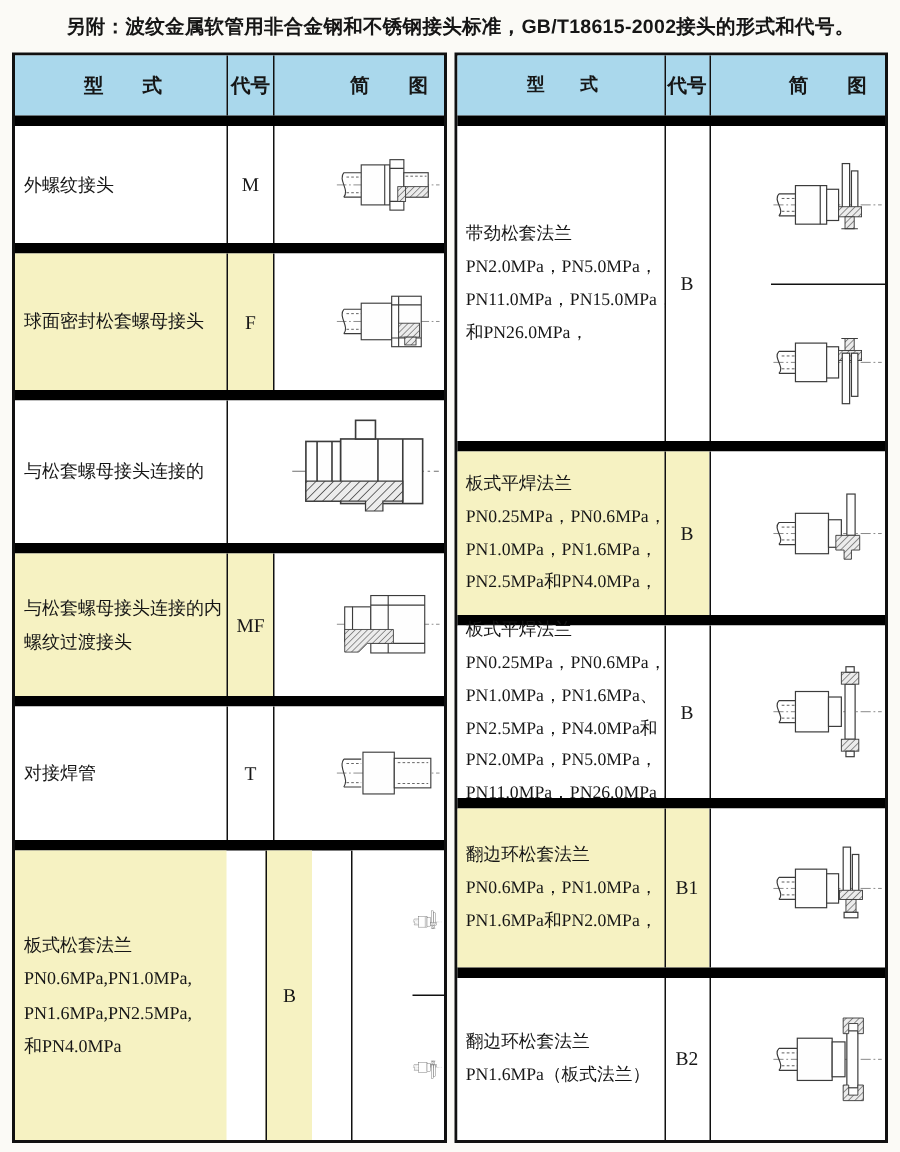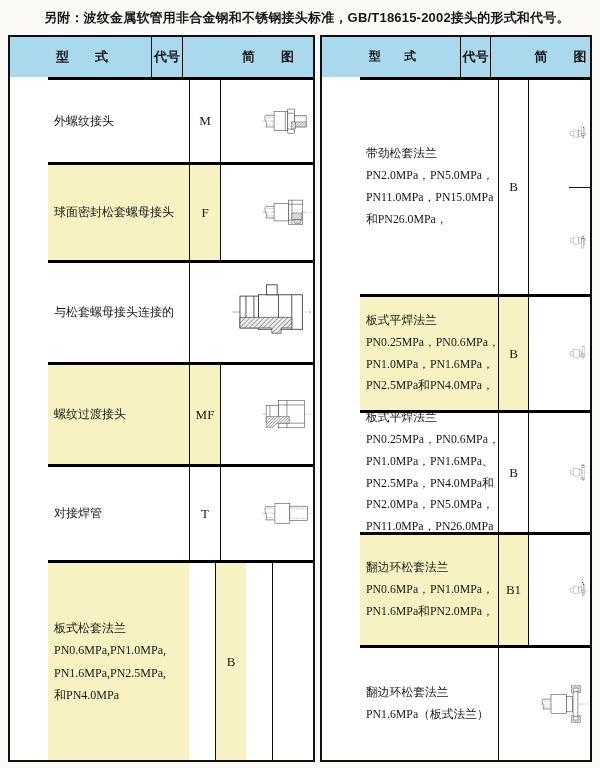--- a/index.html
+++ b/index.html
@@ -16,21 +16,21 @@
     font-weight:bold;font-size:13px;letter-spacing:.2px;
     white-space:nowrap;
     margin-left:36px;
   }
   .tables{display:flex;gap:5px;padding:0 8px;}
   .half{
     flex:1;border:2px solid #101010;background:#fff;
     display:flex;flex-direction:column;box-sizing:border-box;
   }
   .row{display:flex;box-sizing:border-box;flex:none;}
-  .body-row{border-top:3px solid #000000;margin-left:38px;}
+  .body-row{border-top:7px solid #000000;}
   .cell{box-sizing:border-box;background:#fff;}
   .cell + .cell{border-left:1px solid #101010;}
   .name-cell{
     display:flex;flex-direction:column;justify-content:center;
     padding:3px 3px 3px 6px;font-size:12px;line-height:1.85;
   }
   .lbl{white-space:nowrap;}
   .code-cell{
     display:flex;align-items:center;justify-content:center;
     font-size:13px;
@@ -144,20 +144,21 @@
      <line class="ln" x1="70" y1="24" x2="70" y2="76"></line>
                 <line class="ln" x1="90" y1="24" x2="90" y2="76"></line>
      <rect class="box" x="52" y="9" width="16" height="15"></rect>
      <path class="ht" d="M12 58 H90 V74 H74 V82 H60 V74 H12 Z"></path>
               </svg>
             </div>
           </div>
         </div>
         <div class="row body-row shaded" style="height: 102px;">
           <div class="cell name-cell">
+            <div class="lbl">与松套螺母接头连接的内</div>
             <div class="lbl">螺纹过渡接头</div>
           </div>
           <div class="cell code-cell">MF</div>
           <div class="cell fig-cell">
             <div class="fig-sub">
               <svg viewBox="0 0 120 100" preserveAspectRatio="xMidYMid meet">
                 <line class="cl" x1="1" y1="50" x2="119" y2="50"></line>
                 <rect class="box" x="10" y="30" width="30" height="40"></rect>
      <line class="ln" x1="19" y1="30" x2="19" y2="70"></line>
      <rect class="box" x="40" y="17" width="62" height="66"></rect>
@@ -363,20 +364,21 @@
      <rect class="box" x="78" y="76" width="15" height="6"></rect>
               </svg>
             </div>
           </div>
         </div>
         <div class="row body-row" style="height: 115px;">
           <div class="cell name-cell">
             <div class="lbl">翻边环松套法兰</div>
             <div class="lbl">PN1.6MPa（板式法兰）</div>
           </div>
+          <div class="cell code-cell">B2</div>
           <div class="cell fig-cell">
             <div class="fig-sub">
               <svg viewBox="0 0 120 100" preserveAspectRatio="xMidYMid meet">
                 <line class="cl" x1="1" y1="50" x2="119" y2="50"></line>
                 <path class="ln" d="M 7 38 H 27 M 7 62 H 27"></path>
                 <path class="ln" d="M 7 38 c -7 7.199999999999999 7 16.799999999999997 0 24"></path>
                 <line class="ln dsh" x1="10" y1="43" x2="27" y2="43"></line>
                 <line class="ln dsh" x1="10" y1="57" x2="27" y2="57"></line>
                 <rect class="box" x="27" y="27" width="38" height="46"></rect>
      <rect class="box" x="65" y="31" width="14" height="38"></rect>

